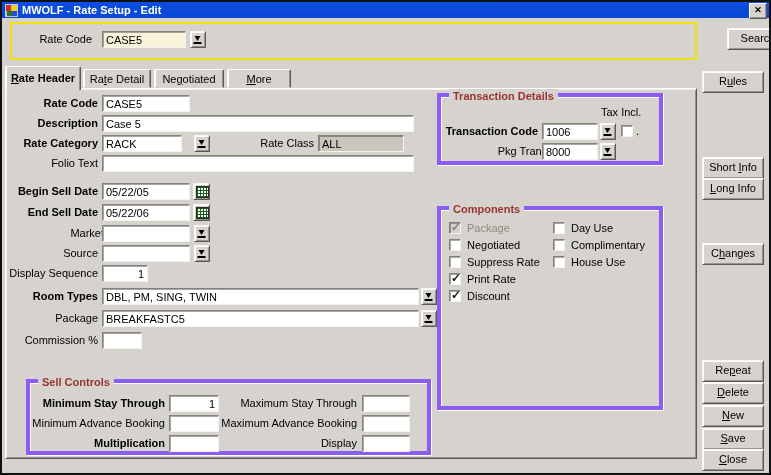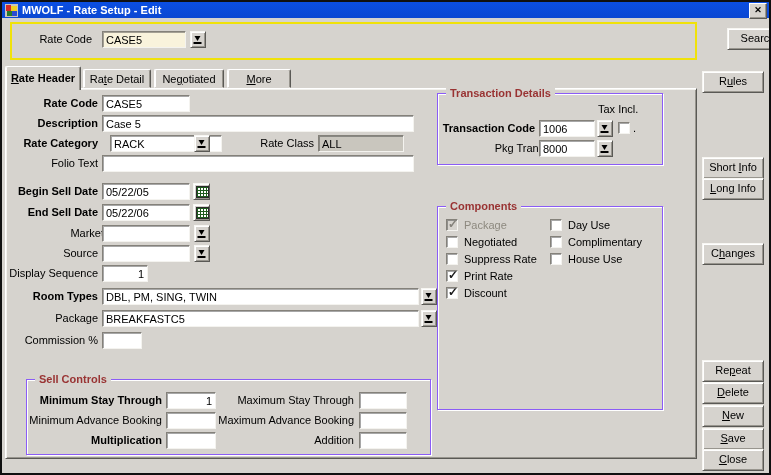--- a/index.html
+++ b/index.html
@@ -25,21 +25,21 @@
   .lbl{position:absolute;font-size:11px;color:#000;white-space:nowrap;text-align:right;line-height:17px;height:17px;}
   .b{font-weight:700;}
   
   .hdrpanel{position:absolute;left:8px;top:20px;width:683px;height:34px;border:2px solid #f0e20a;background:#d6d3ce;}
   
   .tab{position:absolute;box-sizing:border-box;font-size:11px;text-align:center;background:#d6d3ce;border:1px solid;border-color:#fff #5a5955 #d6d3ce #fff;border-radius:2px 2px 0 0;box-shadow:inset 1px 0 0 #fff,inset -1px 0 0 #98958e;cursor:default;}
   .tab.active{top:64px;height:24px;line-height:22px;z-index:3;border-bottom:none;}
   .tab.idle{top:67px;height:19px;line-height:18px;z-index:1;}
   
   .mainpanel{position:absolute;left:3px;top:86px;width:692px;height:371px;box-sizing:border-box;background:#d6d3ce;border:1px solid;border-color:#fff #5a5955 #5a5955 #fff;box-shadow:inset 1px 1px 0 #f2f1ed,inset -1px -1px 0 #98958e;z-index:2;}
-  .group{position:absolute;box-sizing:border-box;border:1px solid #8b5cf6;box-shadow:inset 1px 1px 0 #fff,1px 1px 0 #fff;}
+  .group{position:absolute;box-sizing:border-box;border:4px solid #8b5cf6;box-shadow:inset 1px 1px 0 #fff,1px 1px 0 #fff;}
   .gtitle{position:absolute;top:-8px;left:8px;background:#d6d3ce;padding:0 4px;font-size:11px;font-weight:700;color:#993333;line-height:14px;white-space:nowrap;}
   
   .cb{position:absolute;width:12px;height:12px;box-sizing:border-box;background:#fff;border:1px solid;border-color:#84817a #f4f3ef #f4f3ef #84817a;box-shadow:inset 1px 1px 0 rgba(60,60,60,.45);cursor:default;}
   .cb.checked::after{content:"\2713";position:absolute;left:1px;top:-3px;font-size:12px;font-weight:700;color:#1a1a1a;}
   .cb.disabled{background:#d6d3ce;}
   .cb.disabled.checked::after{color:#84817a;}
   .cblabel{position:absolute;font-size:11px;line-height:13px;white-space:nowrap;}
   .cblabel.dim{color:#8d897f;}
   u{text-decoration:underline;}
 </style>
@@ -86,21 +86,21 @@
 
   <div class="mainpanel">
 
     <span class="lbl b" style="left:0;top:6px;width:92px;">Rate Code</span>
     <input class="fld" style="left: 96px; top: 6px; width: 88px;" value="CASE5">
 
     <span class="lbl b" style="left:0;top:26px;width:92px;">Description</span>
     <input class="fld" style="left: 96px; top: 26px; width: 312px;" value="Case 5">
 
     <span class="lbl b" style="left:0;top:46px;width:92px;">Rate Category</span>
-    <input class="fld" style="left: 104px; top: 46px; width: 112px;" value="RACK">
+    <input class="fld" style="left: 96px; top: 46px; width: 80px;" value="RACK">
     <div class="ddbtn raised" style="left:188px;top:46px;">
         <span class="ddglyph"></span>
       </div>
     <span class="lbl" style="left:240px;top:46px;width:68px;">Rate Class</span>
     <input class="fld gray" style="left: 312px; top: 46px; width: 86px;" readonly="" value="ALL">
 
     <span class="lbl" style="left:0;top:66px;width:92px;">Folio Text</span>
     <input class="fld" style="left: 96px; top: 66px; width: 312px;" value="">
 
     <span class="lbl b" style="left:0;top:94px;width:92px;">Begin Sell Date</span>
@@ -187,18 +187,18 @@
       <span class="lbl b" style="left:0;top:12px;width:135px;">Minimum Stay Through</span>
       <input class="fld ta-r" style="left: 139px; top: 12px; width: 50px;" value="1">
       <span class="lbl" style="left:150px;top:12px;width:177px;">Maximum Stay Through</span>
       <input class="fld ta-r" style="left: 332px; top: 12px; width: 48px;" value="">
       <span class="lbl" style="left:0;top:32px;width:135px;">Minimum Advance Booking</span>
       <input class="fld ta-r" style="left: 139px; top: 32px; width: 50px;" value="">
       <span class="lbl" style="left:150px;top:32px;width:177px;">Maximum Advance Booking</span>
       <input class="fld ta-r" style="left: 332px; top: 32px; width: 48px;" value="">
       <span class="lbl" style="left:0;top:52px;width:135px;font-weight:bold;">Multiplication</span>
       <input class="fld ta-r" style="left: 139px; top: 52px; width: 50px;" value="">
-      <span class="lbl" style="left:150px;top:52px;width:177px;">Addition</span>
+      <span class="lbl" style="left:150px;top:52px;width:177px;">Display</span>
       <input class="fld ta-r" style="left: 332px; top: 52px; width: 48px;" value="">
     </div>
 
   </div>
 </div>
 
 </body></html>

